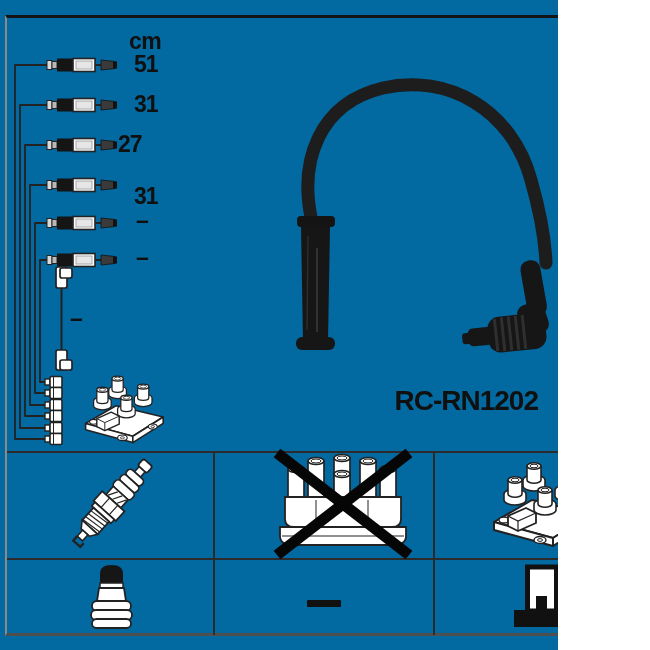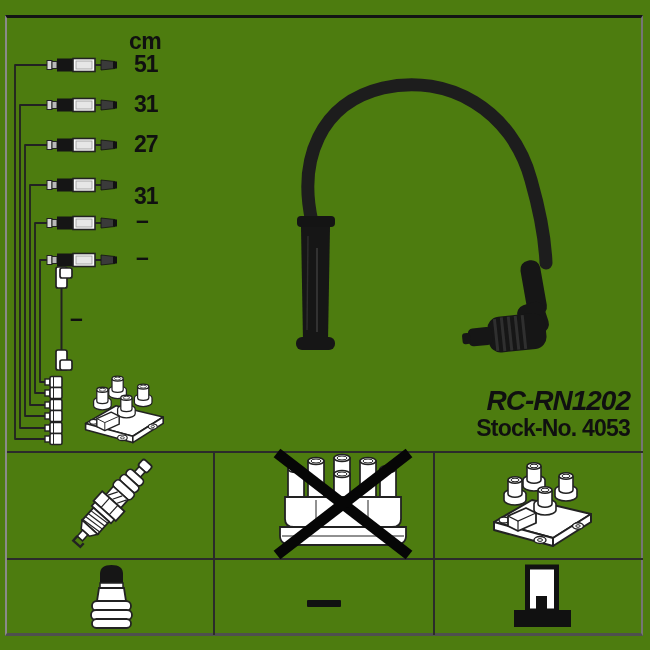--- a/index.html
+++ b/index.html
@@ -1,17 +1,17 @@
 <!DOCTYPE html>
 <html><head>
 <meta charset="utf-8">
 <style>
   html,body { margin:0; padding:0; background:#fff; }
   .stage {
-    position:relative; width:650px; height:650px; background:#4d7c0f;
+    position:relative; width:558px; height:650px; background:#0369a1;
     overflow:hidden; font-family:"Liberation Sans", sans-serif;
   }
   .frame {
     position:absolute; left:5px; top:15px; width:638px; height:621px;
     box-sizing:border-box;
     border-top:3px solid #141414;
     border-left:2px solid #8a8a8a;
     border-right:2px solid #757575;
     border-bottom:3px solid #4f4f4f;
     z-index:0;
@@ -22,21 +22,21 @@
     display:grid; grid-template-columns:208px 220px 208px; grid-template-rows:107px 75px;
     z-index:0;
   }
   .lg-cell { box-sizing:border-box; }
   .lg-cell.cr { border-right:2px solid #2b2b2b; }
   .lg-cell.cb { border-bottom:2px solid #2b2b2b; }
   svg.art { position:absolute; left:0; top:0; z-index:1; pointer-events:none; }
   .lbl { position:absolute; font-weight:bold; color:#101010; line-height:1; white-space:nowrap; z-index:2; }
   .lbl.num { font-size:23px; letter-spacing:-1px; }
   .lbl.unit { font-size:23px; letter-spacing:-0.5px; }
-  .lbl.part { font-size:28px; letter-spacing:-1px; right:20px; top:387px;font-style:italic; }
+  .lbl.part { font-size:28px; letter-spacing:-1px; right:20px; top:387px; }
   .lbl.stock { font-size:23px; letter-spacing:-0.8px; right:20px; top:417px; }
 </style>
 </head>
 <body>
 
 <div class="stage">
 
   <div class="frame"></div>
 
   <div class="legend-grid">
@@ -240,21 +240,20 @@
     <g>
       <rect x="527.5" y="567" width="29" height="44" fill="#fff" stroke="#111" stroke-width="5"></rect>
       <rect x="536" y="596" width="11" height="15" fill="#111"></rect>
       <rect x="514" y="610" width="57" height="17" fill="#111"></rect>
     </g>
   </svg>
 
   <div class="lbl unit" style="left:129px; top:30px;">cm</div>
   <div class="lbl num" style="left:134px; top:53px;">51</div>
   <div class="lbl num" style="left:134px; top:93px;">31</div>
-  <div class="lbl num" style="left:134px; top:133px;">27</div>
+  <div class="lbl num" style="left:118px; top:133px;">27</div>
   <div class="lbl num" style="left:134px; top:185px;">31</div>
   <div class="lbl num" style="left:136px; top:209px;">–</div>
   <div class="lbl num" style="left:136px; top:246px;">–</div>
   <div class="lbl num" style="left:70px;  top:307px;">–</div>
   <div class="lbl part">RC-RN1202</div>
-  <div class="lbl stock">Stock-No. 4053</div>
 
 </div>
 
 </body></html>

